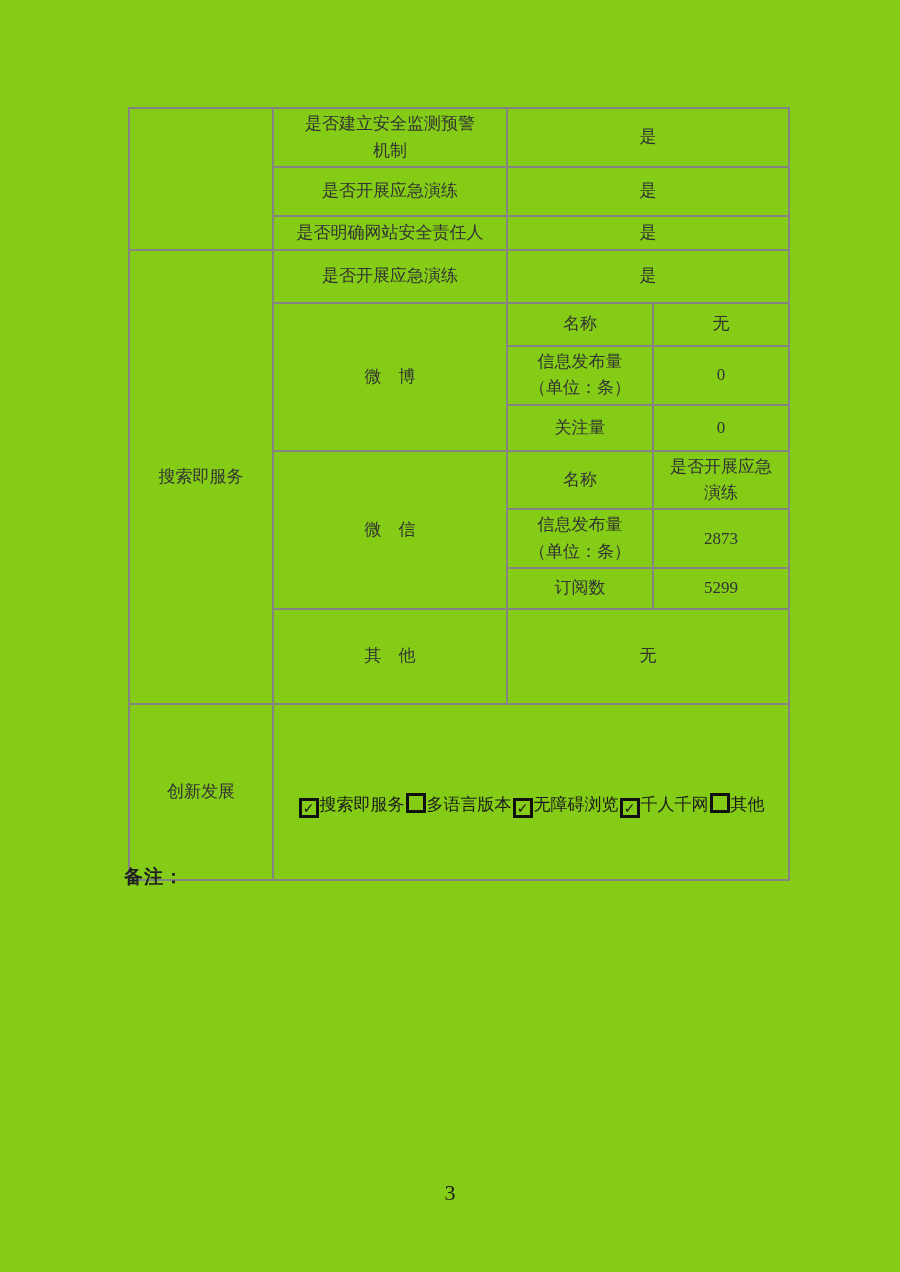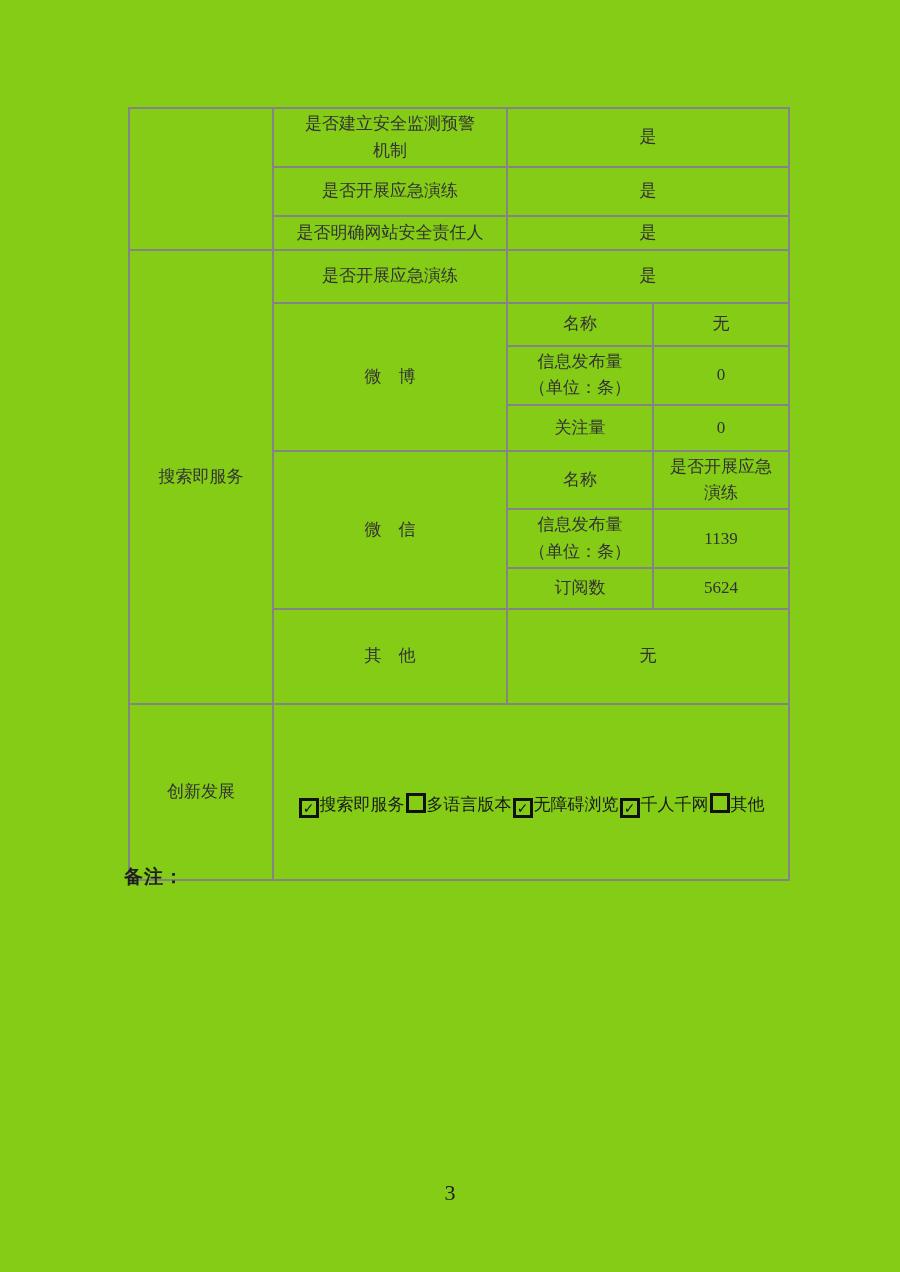--- a/index.html
+++ b/index.html
@@ -132,25 +132,25 @@
         <td class="cell-name">0</td>
       </tr>
       <tr class="r8">
         <td rowspan="3">微　信</td>
         <td>名称</td>
         <td class="cell-name">是否开展应急演练</td>
       </tr>
       <tr class="r9">
         <td>信息发布量
 （单位：条）</td>
-        <td class="cell-name">1139</td>
+        <td class="cell-name">2873</td>
       </tr>
       <tr class="r10">
         <td>订阅数</td>
-        <td class="cell-name">5624</td>
+        <td class="cell-name">5299</td>
       </tr>
       <tr class="r11">
         <td>其　他</td>
         <td colspan="2">无</td>
       </tr>
       <tr class="r12">
         <td>创新发展</td>
         <td colspan="3" class="innovation-cell">
           <span id="innovation-options"><span class="cb-item"><span class="cb">✓</span><span>搜索即服务</span></span><span class="cb-item"><span class="cb"></span><span>多语言版本</span></span><span class="cb-item"><span class="cb">✓</span><span>无障碍浏览</span></span><span class="cb-item"><span class="cb">✓</span><span>千人千网</span></span><span class="cb-item"><span class="cb"></span><span>其他</span></span></span>
         </td>

